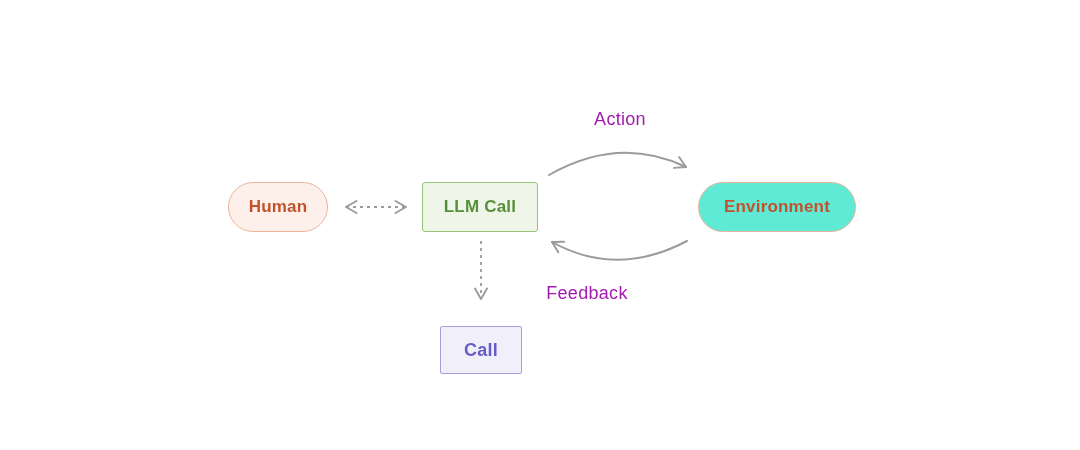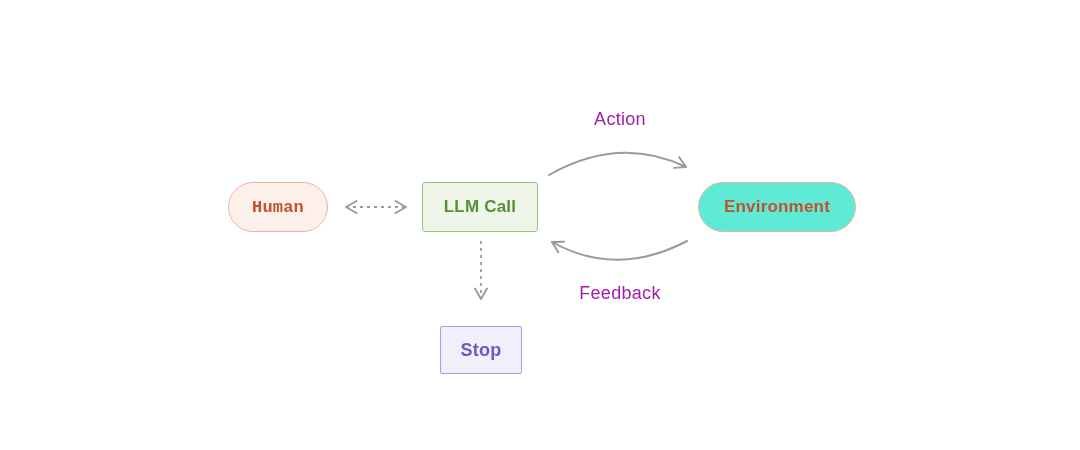--- a/index.html
+++ b/index.html
@@ -31,21 +31,20 @@
     font-weight: bold;
     font-size: 17px;
     letter-spacing: 0.2px;
   }
   .node-human {
     left: 228px; top: 182px; width: 100px; height: 50px;
     background: #fdf0ea;
     border: 1.5px solid #ecb49b;
     border-radius: 25px;
     color: #c2522d;
-    font-family: Liberation Mono, monospace;
   }
   .node-llm-call {
     left: 422px; top: 182px; width: 116px; height: 50px;
     background: #eff6e9;
     border: 1.5px solid #97c279;
     border-radius: 3px;
     color: #55903a;
   }
   .node-environment {
     left: 698px; top: 182px; width: 158px; height: 50px;
@@ -64,21 +63,21 @@
   }
   .edge-label {
     position: absolute;
     color: #a21caf;
     font-size: 18px;
     font-weight: 500;
     text-align: center;
     letter-spacing: 0.3px;
   }
   .edge-label-action   { left: 558px; top: 109px; width: 124px; }
-  .edge-label-feedback { left: 553px; top: 283px; width: 134px; }
+  .edge-label-feedback { left: 520px; top: 283px; width: 134px; }
 </style>
 </head>
 <body>
 
 <div class="canvas">
 
   <svg class="arrows" width="1080" height="450" viewBox="0 0 1080 450" aria-hidden="true">
     <defs>
       <marker id="chevron" viewBox="0 0 10 10" refX="8" refY="5" markerWidth="15" markerHeight="15" markerUnits="userSpaceOnUse" orient="auto-start-reverse">
         <path d="M1,1 L8,5 L1,9" fill="none" stroke="#9b9b9b" stroke-width="1.3" stroke-linecap="round" stroke-linejoin="round"></path>
@@ -104,20 +103,20 @@
 
   <div class="node node-llm-call">
     <span>LLM Call</span>
   </div>
 
   <div class="node node-environment">
     <span>Environment</span>
   </div>
 
   <div class="node node-stop">
-    <span>Stop</span>
+    <span>Call</span>
   </div>
 
   <div class="edge-label edge-label-action">Action</div>
 
   <div class="edge-label edge-label-feedback">Feedback</div>
 
 </div>
 
 </body></html>

